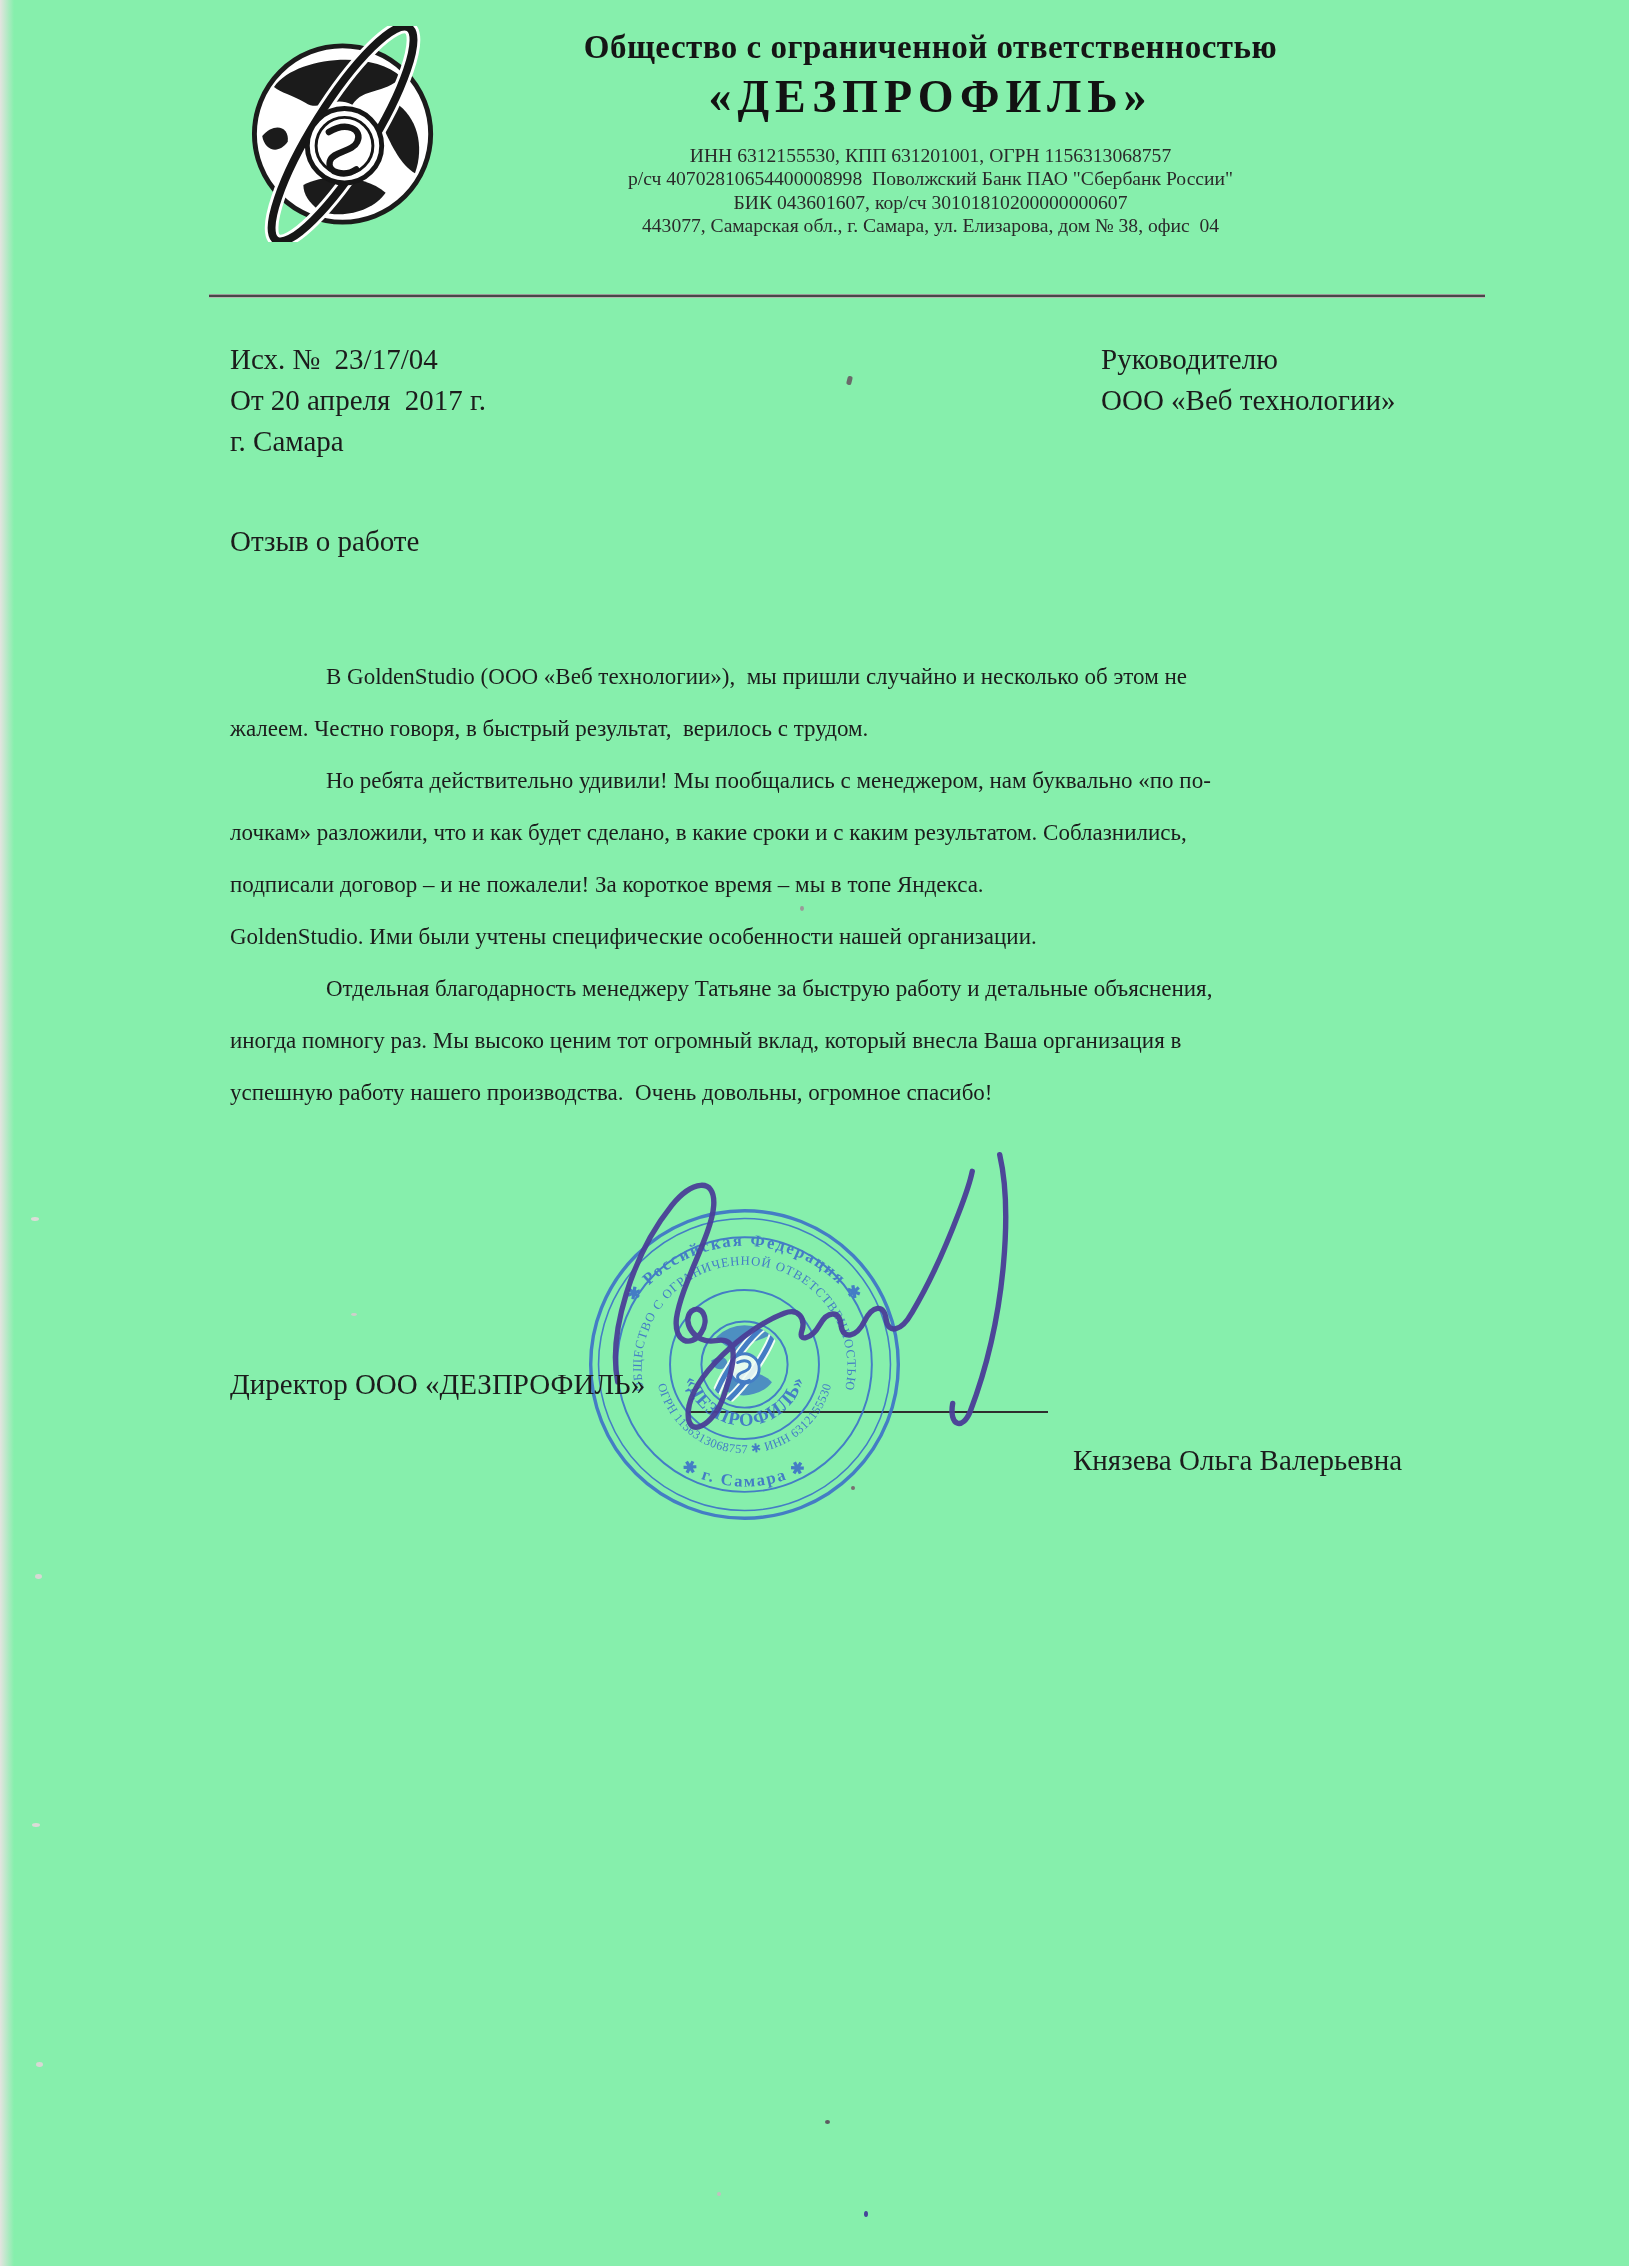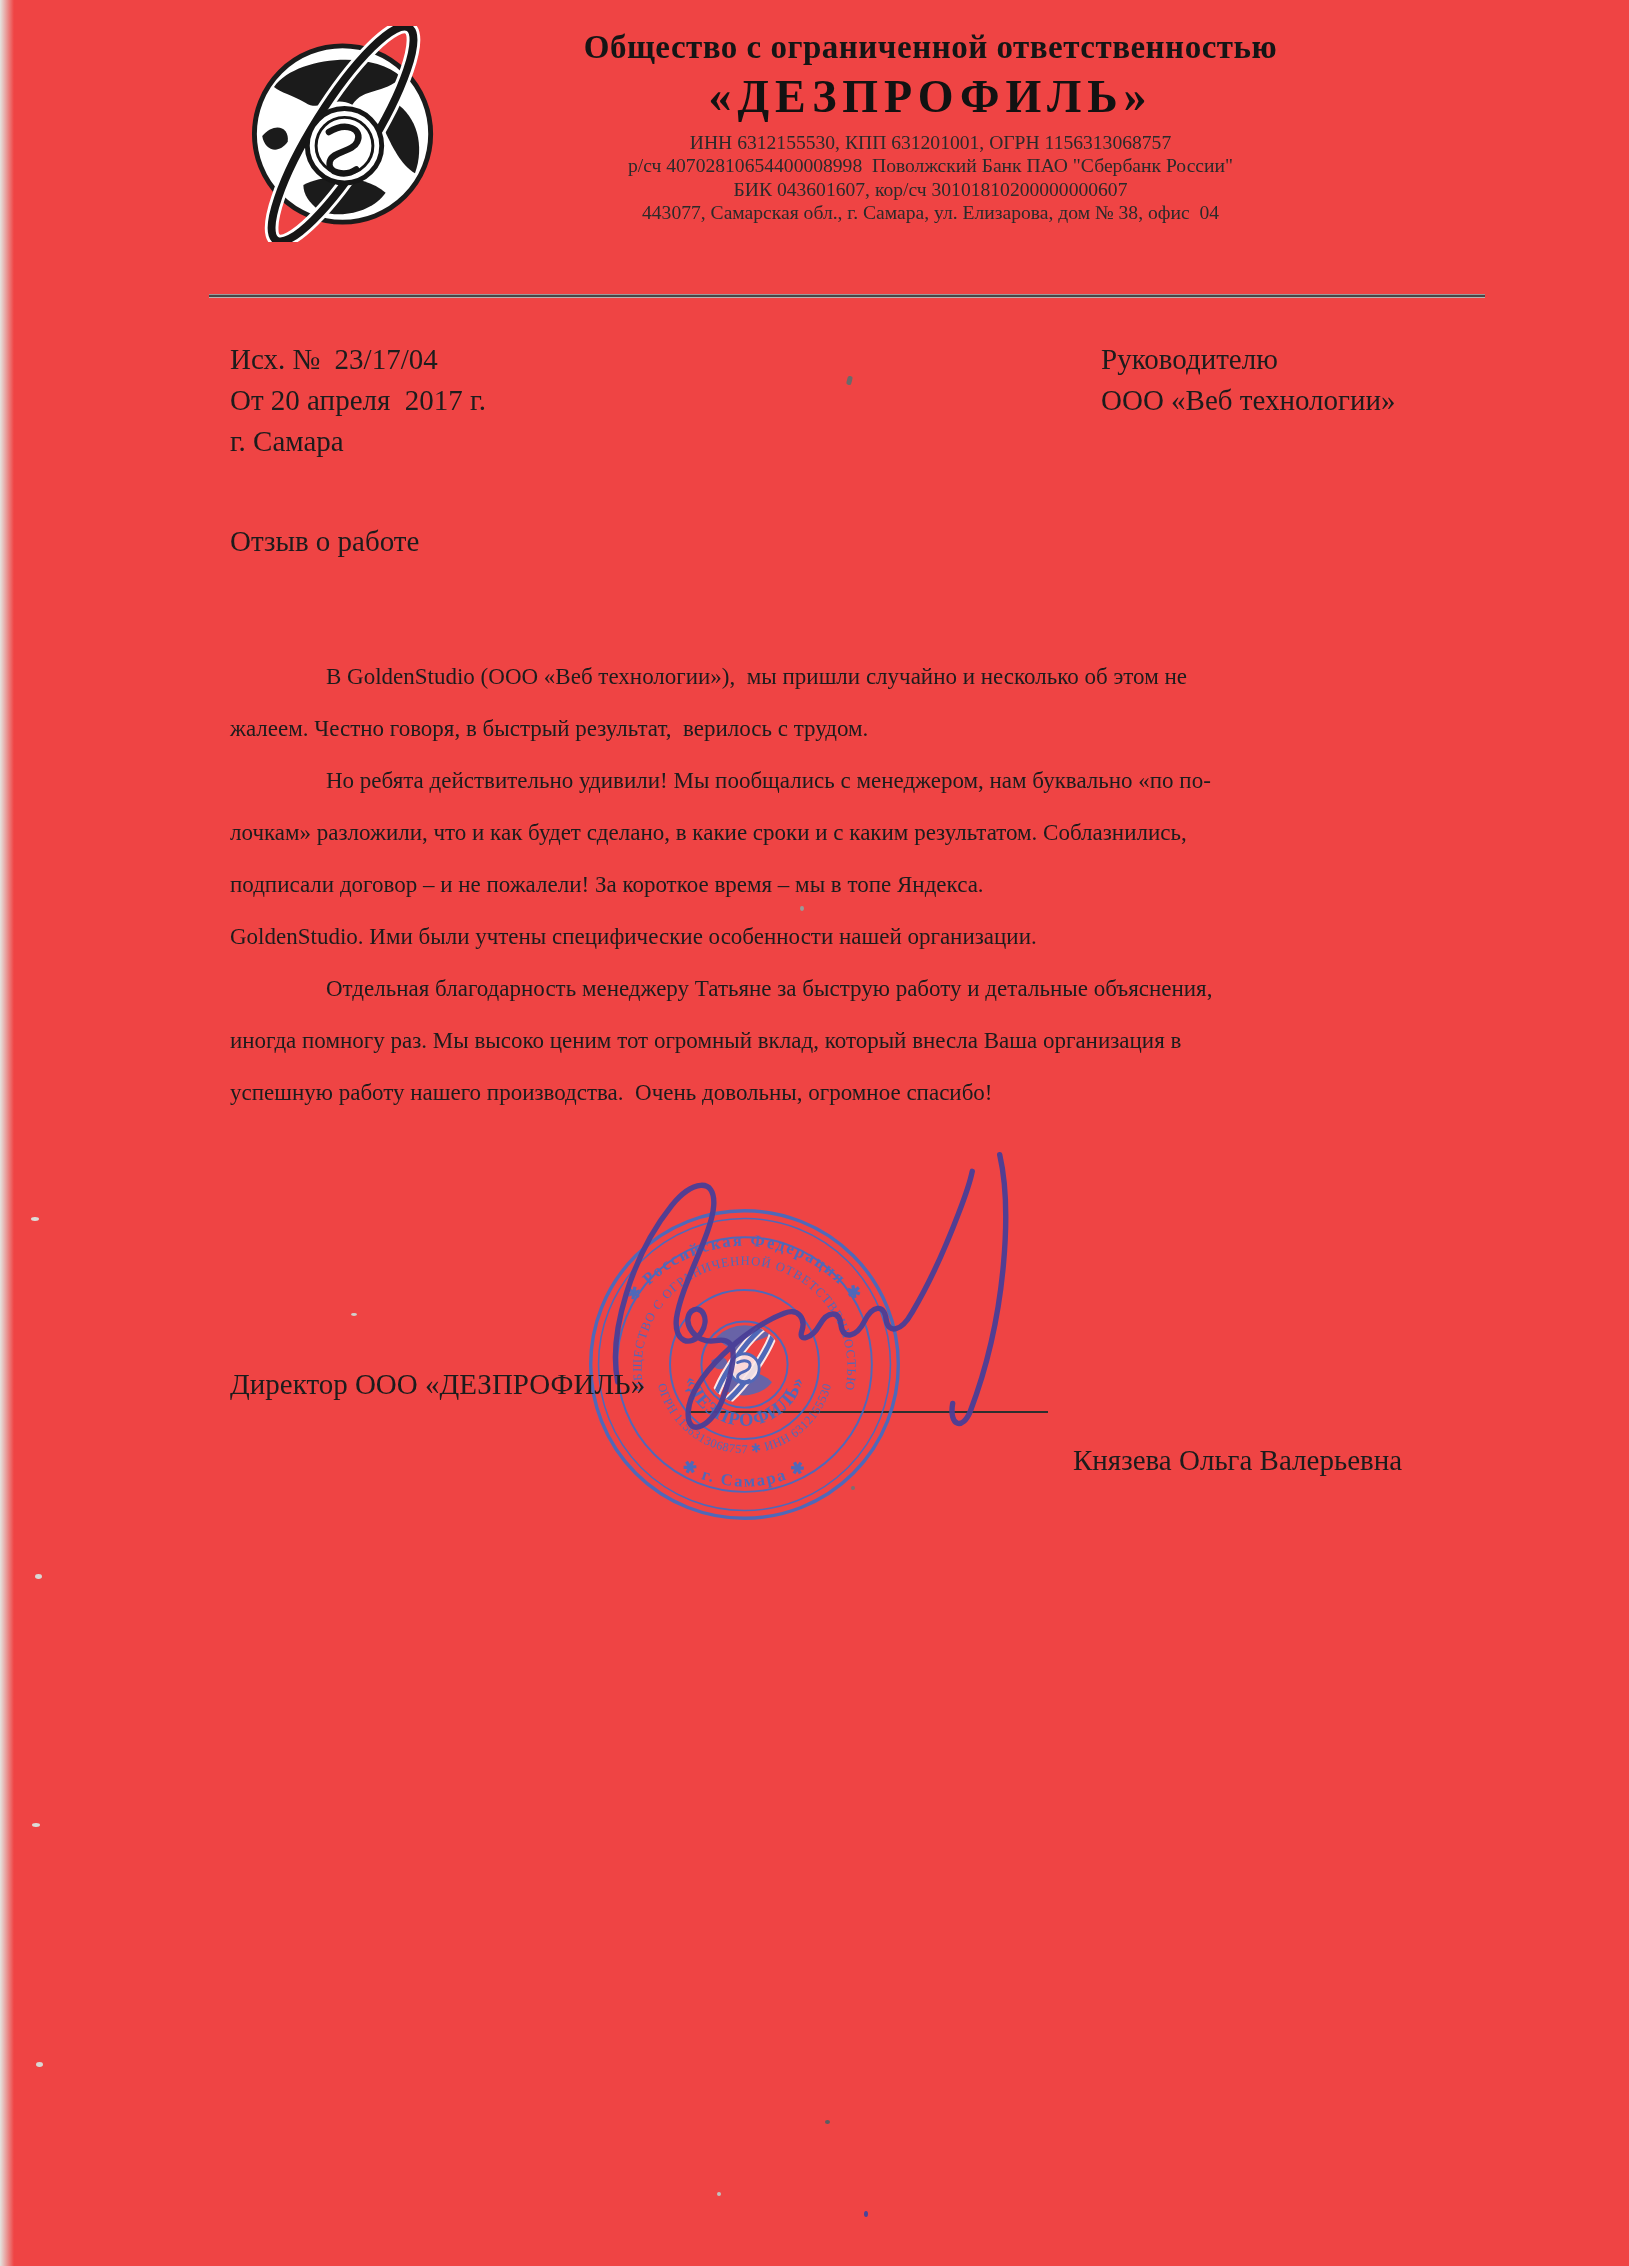--- a/index.html
+++ b/index.html
@@ -1,28 +1,28 @@
 <!DOCTYPE html>
 <html><head>
 <meta charset="utf-8">
 <style>
   html,body{margin:0;padding:0;background:#9a9a9a;}
   .page{
     position:relative;width:1630px;height:2266px;margin:0 auto;
-    background:#ef4444;overflow:hidden;
+    background:#86efac;overflow:hidden;
     font-family:"Liberation Serif","DejaVu Serif",serif;color:#1c1c1c;
   }
   .abs{position:absolute;}
   .pre{white-space:pre-wrap;}
 
   
   .lh-head{left:372px;top:29px;width:1117px;text-align:center;}
   .org-type{font-size:33px;font-weight:bold;letter-spacing:0.5px;color:#151515;}
   .org-name{font-size:46px;font-weight:bold;letter-spacing:5.9px;margin-top:3.9px;color:#121212;}
-  .lh-details{margin-top:8px;font-size:19.6px;line-height:23.5px;color:#2a2a2a;}
+  .lh-details{margin-top:21px;font-size:19.6px;line-height:23.5px;color:#2a2a2a;}
   .divider{left:209px;top:294px;width:1276px;height:3.9px;
     background:linear-gradient(to bottom,#9a9a9a 0 1px,#474747 1px 2.9px,#b5b5b2 2.9px 3.9px);}
 
   
   .ref{left:230px;top:339px;font-size:29px;line-height:41px;}
   .recipient{left:1101px;top:339px;font-size:29px;line-height:41px;}
 
   
   .subject{left:230px;top:525px;font-size:29px;
     text-underline-offset:6.9px;text-decoration-thickness:2px;}

